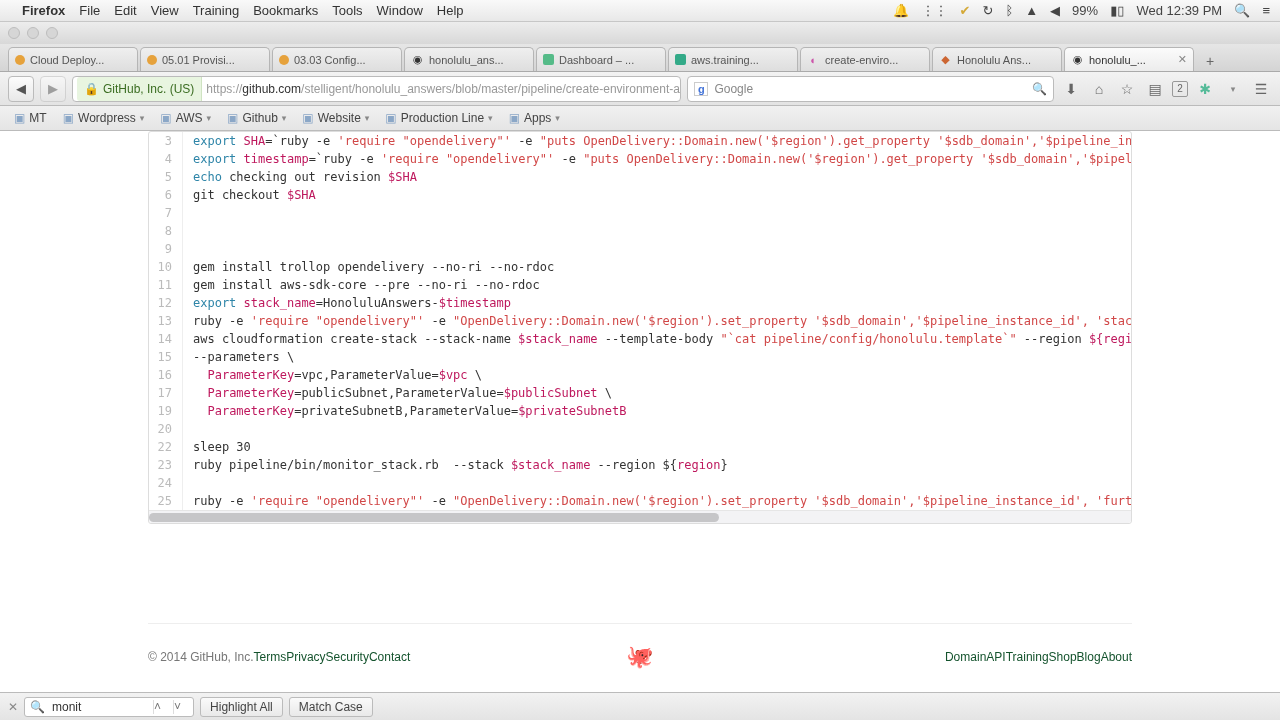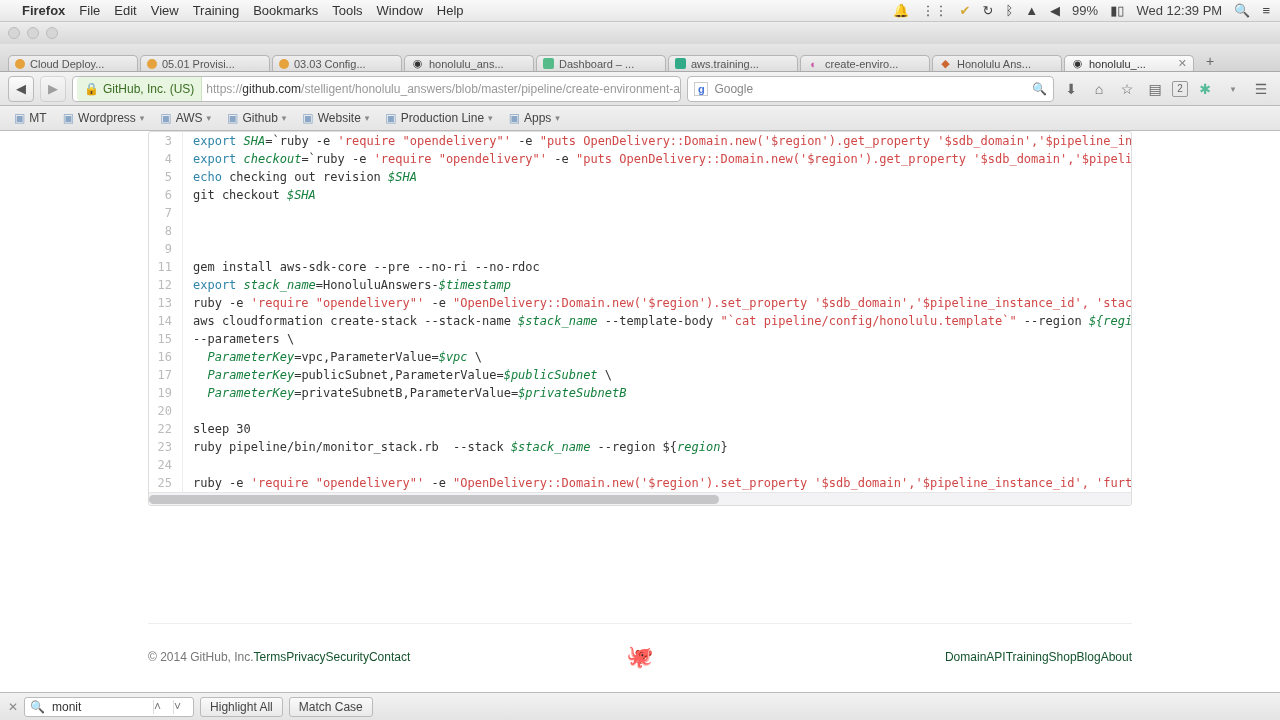--- a/index.html
+++ b/index.html
@@ -10,21 +10,21 @@
 .menubar .app { font-weight:bold; margin-right:14px;}
 .menubar .m { margin-right:14px;}
 .menubar-right { margin-left:auto; display:flex; align-items:center; gap:12px; color:#444;}
 .menubar-right .ico{font-size:13px;}
 
 .window { position:absolute; top:22px; left:0; right:0; bottom:0; background:#fff; display:flex; flex-direction:column;}
 .win-controls{ height:22px; background:linear-gradient(#ededed,#d8d8d8); display:flex; align-items:center; padding:0 8px; gap:7px;}
 .wc-dot{width:12px;height:12px;border-radius:50%;background:#d6d6d6;border:1px solid #bdbdbd;}
 
 .tabstrip{height:28px;background:linear-gradient(#e6e6e6,#d4d4d4);display:flex;align-items:flex-end;padding-left:8px;border-bottom:1px solid #aaa;}
-.tab{height:16px;max-width:130px;flex:1;background:linear-gradient(#efefef,#dedede);border:1px solid #b5b5b5;border-bottom:none;border-radius:5px 5px 0 0;margin-right:2px;display:flex;align-items:center;padding:0 6px;gap:5px;font-size:11px;color:#555;overflow:hidden;white-space:nowrap;}
+.tab{height:24px;max-width:130px;flex:1;background:linear-gradient(#efefef,#dedede);border:1px solid #b5b5b5;border-bottom:none;border-radius:5px 5px 0 0;margin-right:2px;display:flex;align-items:center;padding:0 6px;gap:5px;font-size:11px;color:#555;overflow:hidden;white-space:nowrap;}
 .tab.active{background:linear-gradient(#fbfbfb,#ececec);color:#333;}
 .tab .favdot{width:10px;height:10px;border-radius:50%;flex-shrink:0;}
 .tab .favimg{width:13px;height:13px;flex-shrink:0;display:flex;align-items:center;justify-content:center;font-size:11px;}
 .tab .close{margin-left:auto;font-size:11px;color:#888;}
 .newtab{width:20px;height:20px;display:flex;align-items:center;justify-content:center;color:#666;font-size:14px;margin-left:4px;}
 
 .urlrow{height:34px;background:linear-gradient(#f3f3f3,#e3e3e3);border-bottom:1px solid #bbb;display:flex;align-items:center;padding:0 8px;gap:6px;}
 .navbtn{width:26px;height:26px;border:1px solid #bbb;border-radius:4px;background:linear-gradient(#fcfcfc,#e8e8e8);display:flex;align-items:center;justify-content:center;color:#555;font-size:13px;}
 .urlbar{flex:1.7;height:26px;background:#fff;border:1px solid #bbb;border-radius:4px;display:flex;align-items:center;padding:0 4px;font-size:12px;overflow:hidden;}
 .ident{background:#e8f5e0;color:#3b6d22;border-right:1px solid #cfe3c2;padding:0 7px;height:100%;display:flex;align-items:center;gap:4px;font-size:12px;white-space:nowrap;border-radius:3px 0 0 3px;}
@@ -39,21 +39,21 @@
 .bm{display:flex;align-items:center;gap:4px;padding:2px 6px;color:#444;border-radius:3px;}
 .bm .fold{color:#8ba7c7;font-size:12px;}
 .bm .dd{color:#888;font-size:9px;}
 
 .content{flex:1;background:#fff;overflow:hidden;position:relative;}
 .codebox{position:absolute;left:148px;top:0;right:148px;border:1px solid #ddd;border-radius:3px;background:#fff;}
 .codeline{display:flex;font-family:Consolas,Monaco,monospace;font-size:12px;line-height:18px;}
 .ln{width:34px;text-align:right;color:#bbb;padding-right:10px;border-right:1px solid #eee;user-select:none;flex-shrink:0;}
 .lc{padding-left:10px;white-space:pre;color:#333;overflow:hidden;}
 .str{color:#d14747;}
-.var{color:#15803d;font-style:italic;}
+.var{color:#be185d;}
 .cmt{color:#999;font-style:italic;}
 .fn{color:#2e85a8;}
 .hscroll{height:13px;background:#f3f3f5;border-top:1px solid #e6e6e6;position:relative;border-radius:0 0 3px 3px;}
 .hscroll .thumb{position:absolute;left:0;top:2px;height:9px;width:58%;background:#c6c6c8;border-radius:5px;}
 
 .ghfooter{position:absolute;left:148px;right:148px;bottom:56px;border-top:1px solid #eee;padding-top:26px;display:flex;align-items:center;font-size:12px;color:#777;}
 .ghfooter a{color:#14532d;}
 .ghfooter .ghlogo{position:absolute;left:50%;transform:translateX(-50%);color:#ccc;font-size:22px;}
 .ghfooter .right{margin-left:auto;display:flex;}
 
@@ -209,41 +209,45 @@
 
   <div class="content">
     <div class="codebox">
       <div id="codelines">
           <div class="codeline">
             <div class="ln">3</div>
             <div class="lc"><span class="fn">export</span> <span class="var">SHA</span>=`ruby -e <span class="str">'require "opendelivery"'</span> -e <span class="str">"puts OpenDelivery::Domain.new('$region').get_property '$sdb_domain','$pipeline_insta</span></div>
           </div>
           <div class="codeline">
             <div class="ln">4</div>
-            <div class="lc"><span class="fn">export</span> <span class="var">checkout</span>=`ruby -e <span class="str">'require "opendelivery"'</span> -e <span class="str">"puts OpenDelivery::Domain.new('$region').get_property '$sdb_domain','$pipeline</span></div>
+            <div class="lc"><span class="fn">export</span> <span class="var">timestamp</span>=`ruby -e <span class="str">'require "opendelivery"'</span> -e <span class="str">"puts OpenDelivery::Domain.new('$region').get_property '$sdb_domain','$pipeline</span></div>
           </div>
           <div class="codeline">
             <div class="ln">5</div>
             <div class="lc"><span class="fn">echo</span> checking out revision <span class="var">$SHA</span></div>
           </div>
           <div class="codeline">
             <div class="ln">6</div>
             <div class="lc">git checkout <span class="var">$SHA</span></div>
           </div>
           <div class="codeline">
             <div class="ln">7</div>
             <div class="lc"></div>
           </div>
           <div class="codeline">
             <div class="ln">8</div>
             <div class="lc"></div>
           </div>
           <div class="codeline">
             <div class="ln">9</div>
             <div class="lc"></div>
+          </div>
+          <div class="codeline">
+            <div class="ln">10</div>
+            <div class="lc">gem install trollop opendelivery --no-ri --no-rdoc</div>
           </div>
           <div class="codeline">
             <div class="ln">11</div>
             <div class="lc">gem install aws-sdk-core --pre --no-ri --no-rdoc</div>
           </div>
           <div class="codeline">
             <div class="ln">12</div>
             <div class="lc"><span class="fn">export</span> <span class="var">stack_name</span>=HonoluluAnswers-<span class="var">$timestamp</span></div>
           </div>
           <div class="codeline">

